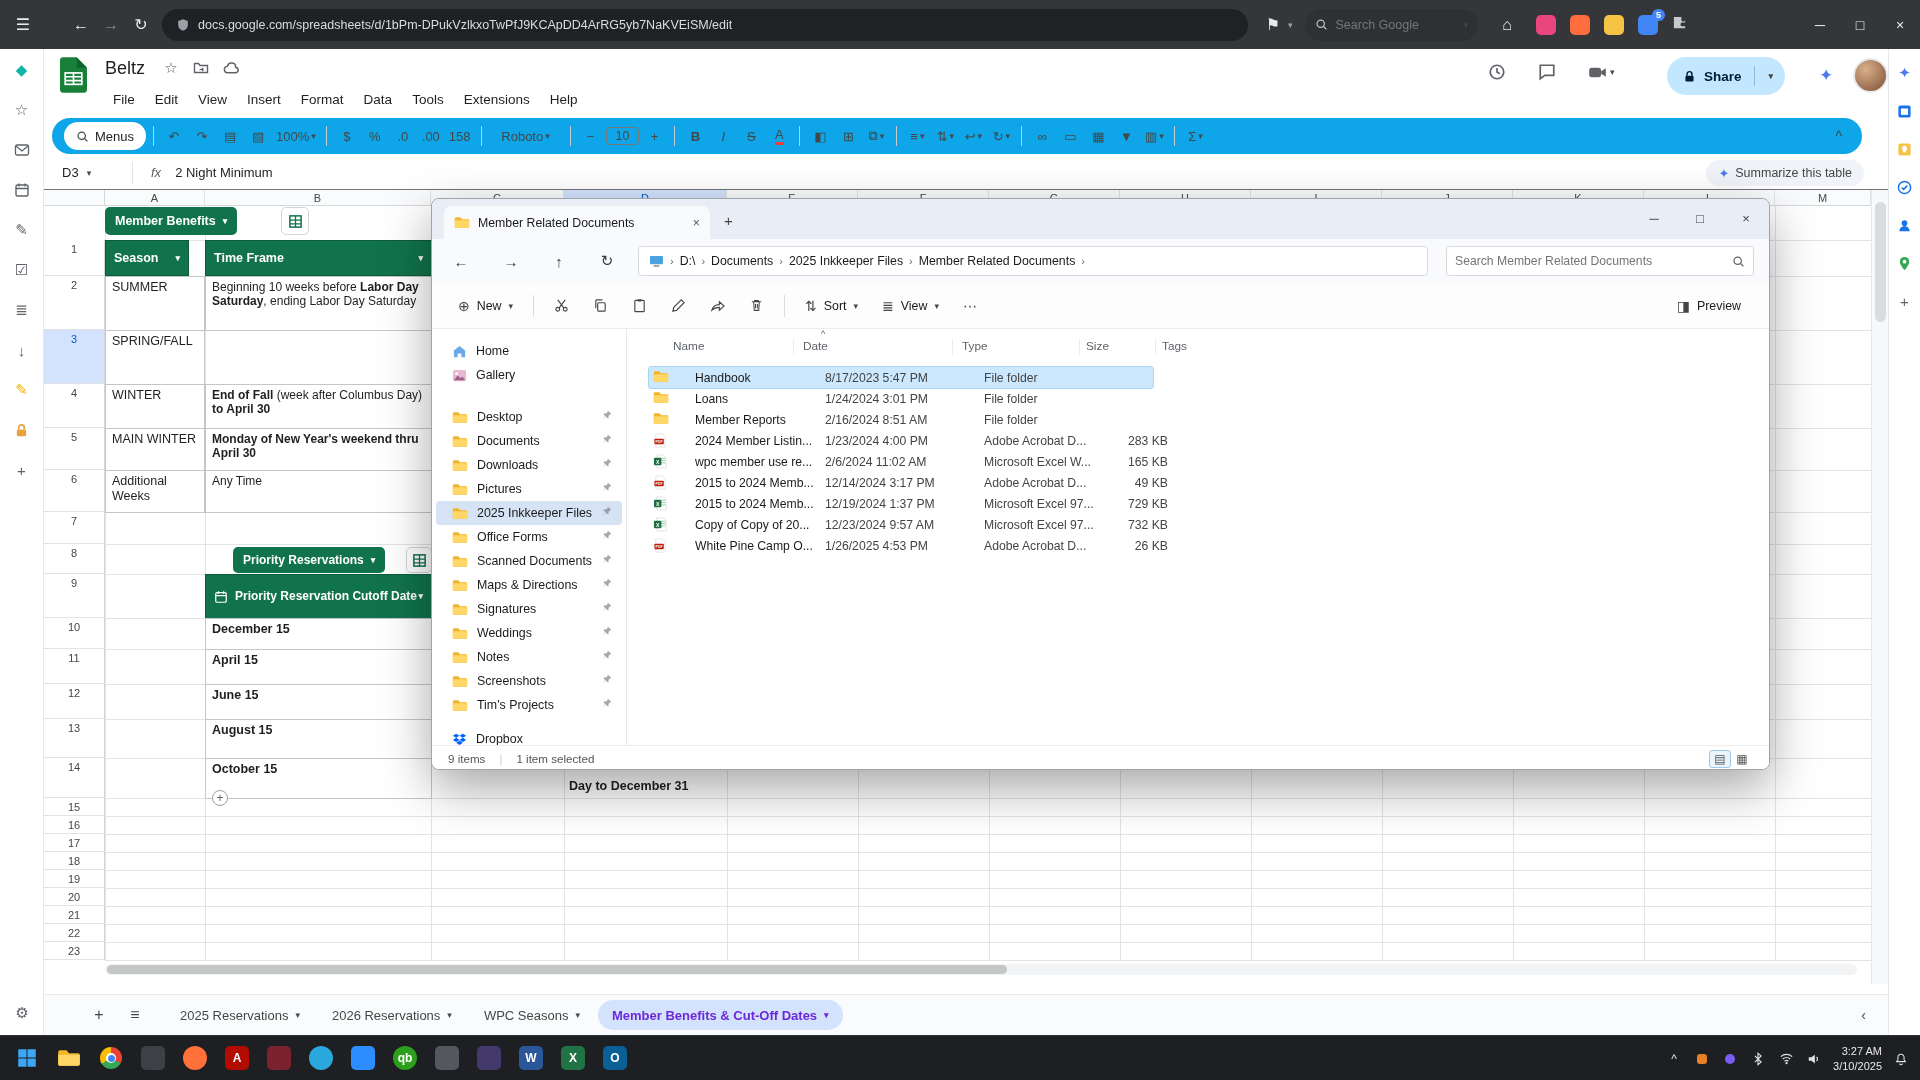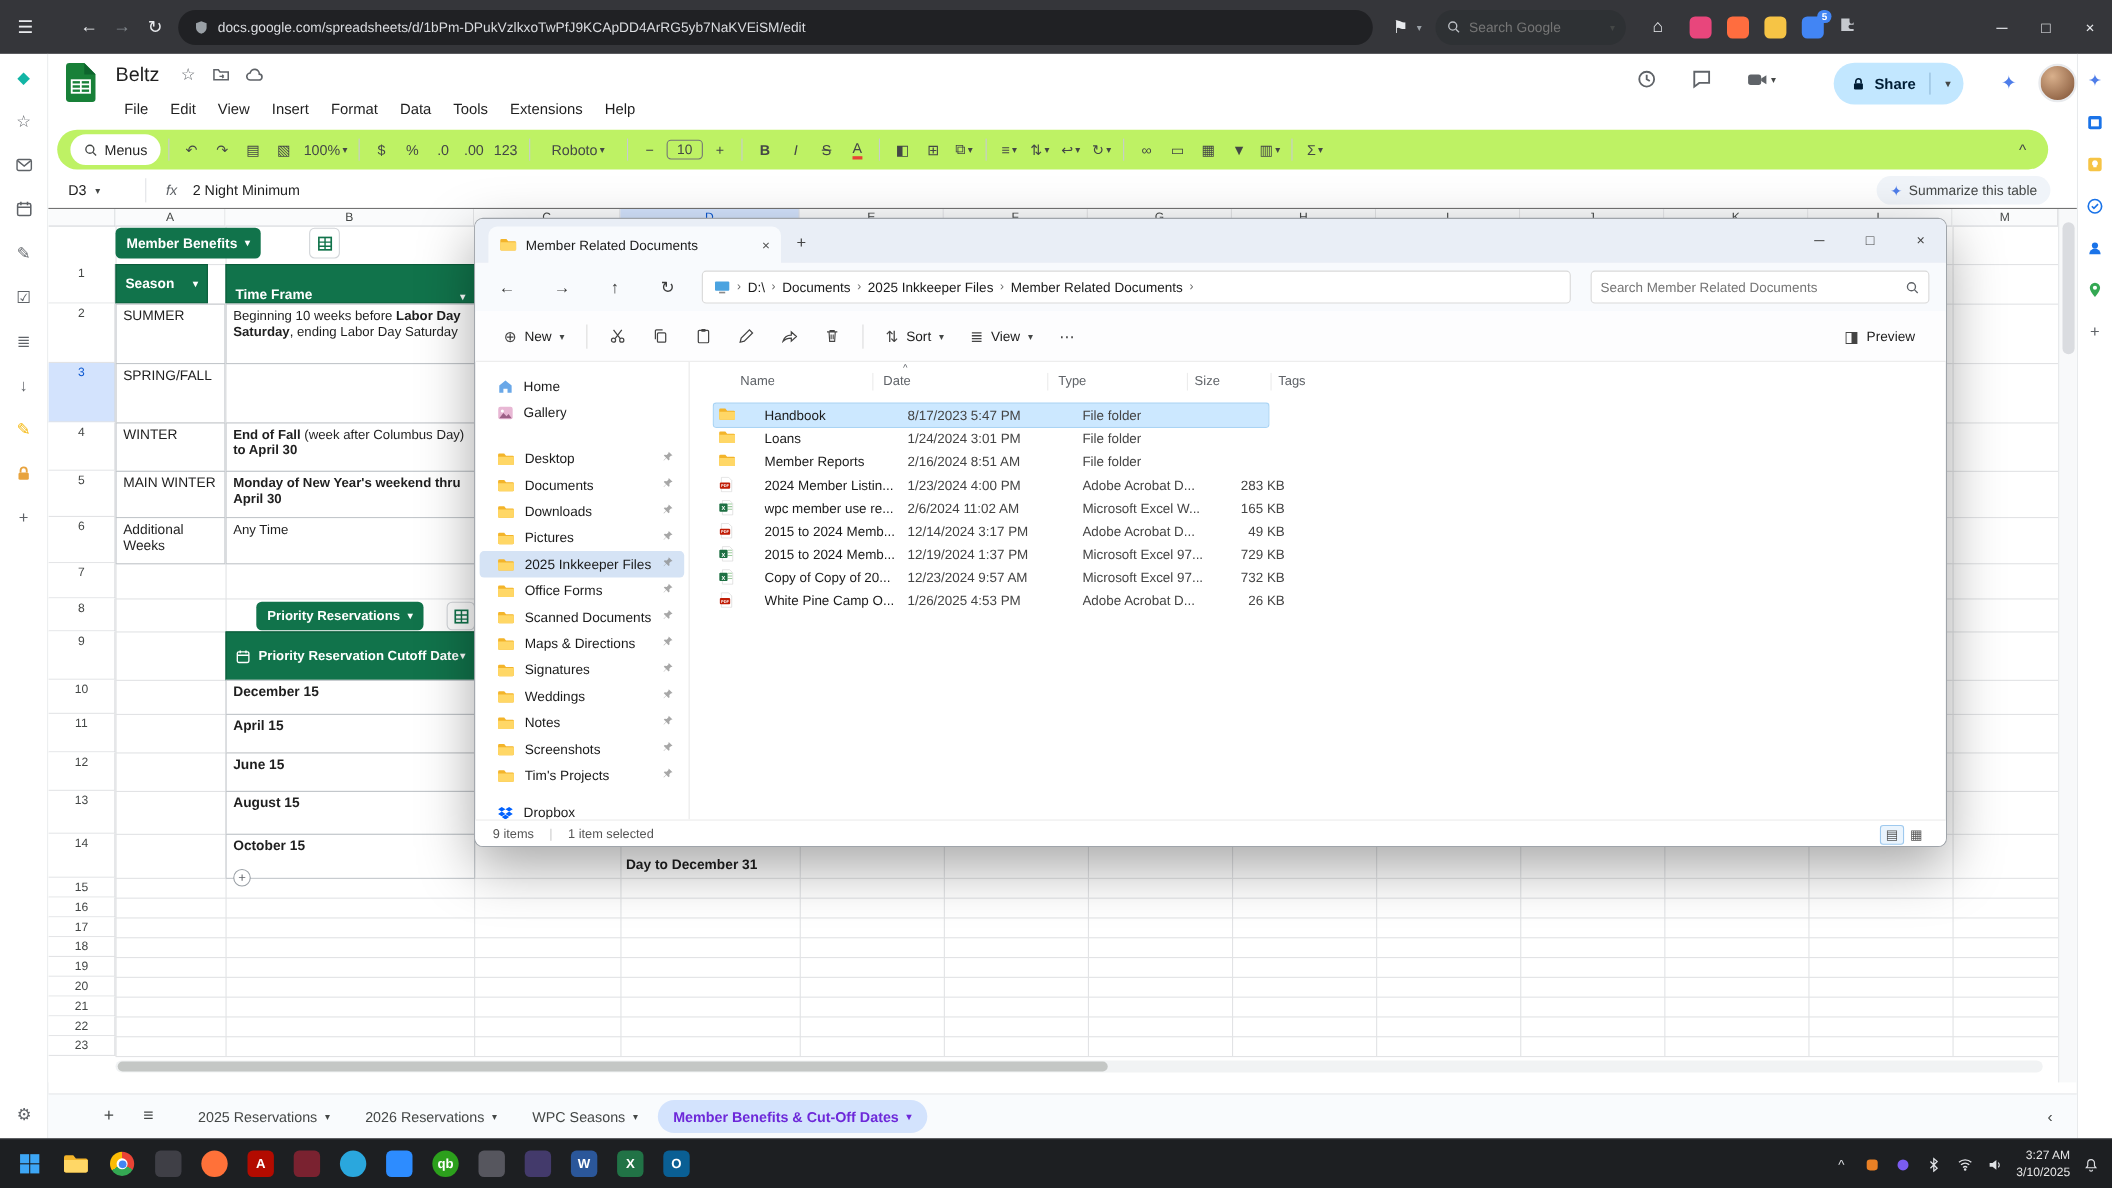--- a/index.html
+++ b/index.html
@@ -32,21 +32,21 @@
   
   #sheets-header{position:absolute;left:44px;top:49px;width:1844px;height:67px;background:#fff}
   #doc-title{font-size:18px;color:#1f1f1f}
   .hd-ic{width:26px;height:26px;display:flex;align-items:center;justify-content:center;color:#5f6368;font-size:15px;border-radius:50%}
   #menus-row{position:absolute;left:61px;top:40px;display:flex;gap:4px;font-size:13.5px;color:#1f1f1f}
   #menus-row span{padding:3px 8px;border-radius:4px}
   #share-pill{position:absolute;left:1623px;top:8px;height:38px;background:#c2e7ff;border-radius:19px;display:flex;align-items:center;padding:0 6px 0 16px;gap:8px;color:#001d35;font-size:13.5px;font-weight:bold}
   #avatar{position:absolute;left:1809px;top:9px;width:35px;height:35px;border-radius:50%;background:radial-gradient(circle at 35% 30%,#d9b08c,#7d4f32);border:2px solid #e8eaed}
 
   #toolbar{position:absolute;left:44px;top:116px;width:1844px;height:40px;background:#fff}
-  #tb-pill{position:absolute;left:8px;top:2px;width:1810px;height:36px;background:#bef264;border-radius:18px;display:flex;align-items:center;padding:0 12px;gap:2px;color:#444746;font-size:13px}
+  #tb-pill{position:absolute;left:8px;top:2px;width:1810px;height:36px;background:#0ea5e9;border-radius:18px;display:flex;align-items:center;padding:0 12px;gap:2px;color:#444746;font-size:13px}
   .tbi{min-width:26px;height:26px;padding:0 3px;border-radius:4px;display:flex;align-items:center;justify-content:center;gap:2px;white-space:nowrap}
   .tbsep{width:1px;height:20px;background:#c7cbd1;margin:0 5px}
   .dd{font-size:9px;color:#444746}
   #menus-pill{background:#fff;border-radius:14px;height:28px;display:flex;align-items:center;gap:6px;padding:0 12px;font-size:13px;color:#1f1f1f}
 
   #fbar{position:absolute;left:44px;top:156px;width:1844px;height:34px;background:#fff;border-bottom:1px solid #737373;display:flex;align-items:center}
   #namebox{width:88px;padding-left:18px;display:flex;align-items:center;gap:8px;font-size:13px;color:#1f1f1f}
   #fx{font-style:italic;color:#5f6368;font-size:13px;margin:0 14px 0 18px}
   #fvalue{font-size:13px;color:#1f1f1f}
   #summarize{position:absolute;right:24px;top:4px;height:26px;background:#f0f4f9;border-radius:13px;display:flex;align-items:center;gap:6px;padding:0 12px;font-size:12.5px;color:#444746}
@@ -325,21 +325,21 @@
         <span class="tbi">
           <span>%</span>
         </span>
         <span class="tbi">
           <span>.0</span>
         </span>
         <span class="tbi">
           <span>.00</span>
         </span>
         <span class="tbi">
-          <span>123</span>
+          <span>158</span>
         </span>
         <span class="tbsep"></span>
         <span class="tbi" style="min-width: 74px;">
           <span>Roboto</span>
           <span class="dd">▾</span>
         </span>
         <span class="tbsep"></span>
         <span class="tbi">
           <span>−</span>
         </span>
@@ -510,21 +510,21 @@
       <div class="chip-btn" style="left: 237px; top: 17px; width: 28px; height: 28px;">
         <svg width="15" height="15" viewBox="0 0 16 16">
           <rect x="2" y="2" width="12" height="12" fill="none" stroke="#11734b" stroke-width="1.6"></rect>
           <path d="M2 6.5h12M2 10.5h12M8 2v12" stroke="#11734b" stroke-width="1.4"></path>
         </svg>
       </div>
       <div class="thead" style="left: 61px; top: 50px; width: 84px; height: 36px;">
         <span style="flex:1">Season</span>
         <span style="font-size:9px">▾</span>
       </div>
-      <div class="thead" style="left: 161px; top: 50px; width: 227px; height: 36px; align-items: flex-end;">
+      <div class="thead" style="left: 161px; top: 50px; width: 227px; height: 36px;">
         <span style="flex:1">Time Frame</span>
         <span style="font-size:9px">▾</span>
       </div>
       <div class="tcell season" style="left: 61px; top: 86px; width: 100px; height: 55px;">SUMMER</div>
       <div class="tcell" style="left: 161px; top: 86px; width: 227px; height: 55px;"><span>Beginning 10 weeks before </span><span class="b">Labor Day Saturday</span><span>, ending Labor Day Saturday</span></div>
       <div class="tcell season" style="left: 61px; top: 140px; width: 100px; height: 55px;">SPRING/FALL</div>
       <div class="tcell season" style="left: 61px; top: 194px; width: 100px; height: 45px;">WINTER</div>
       <div class="tcell" style="left: 161px; top: 194px; width: 227px; height: 45px;"><span class="b">End of Fall </span><span>(week after Columbus Day)</span><span class="b"> to April 30</span></div>
       <div class="tcell season" style="left: 61px; top: 238px; width: 100px; height: 43px;">MAIN WINTER</div>
       <div class="tcell" style="left: 161px; top: 238px; width: 227px; height: 43px;"><span class="b">Monday of New Year's weekend thru April 30</span></div>

